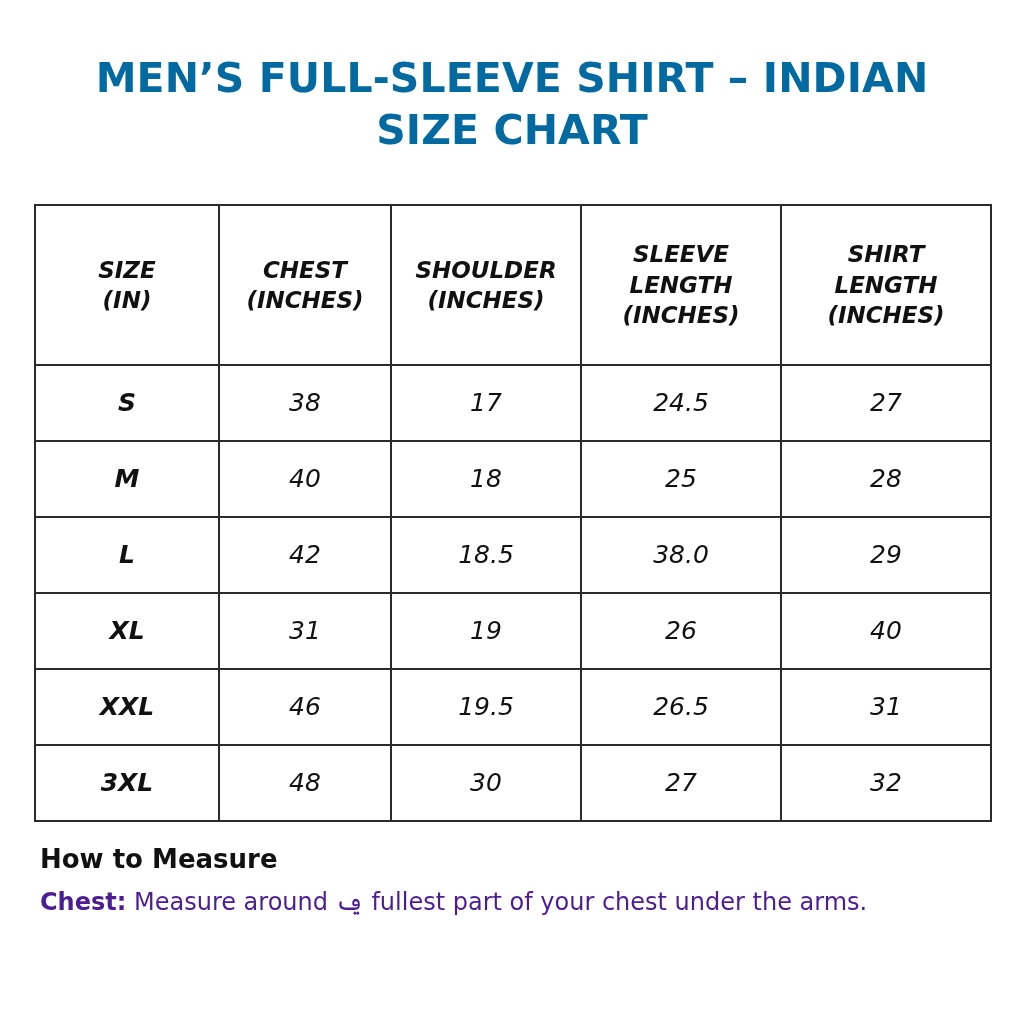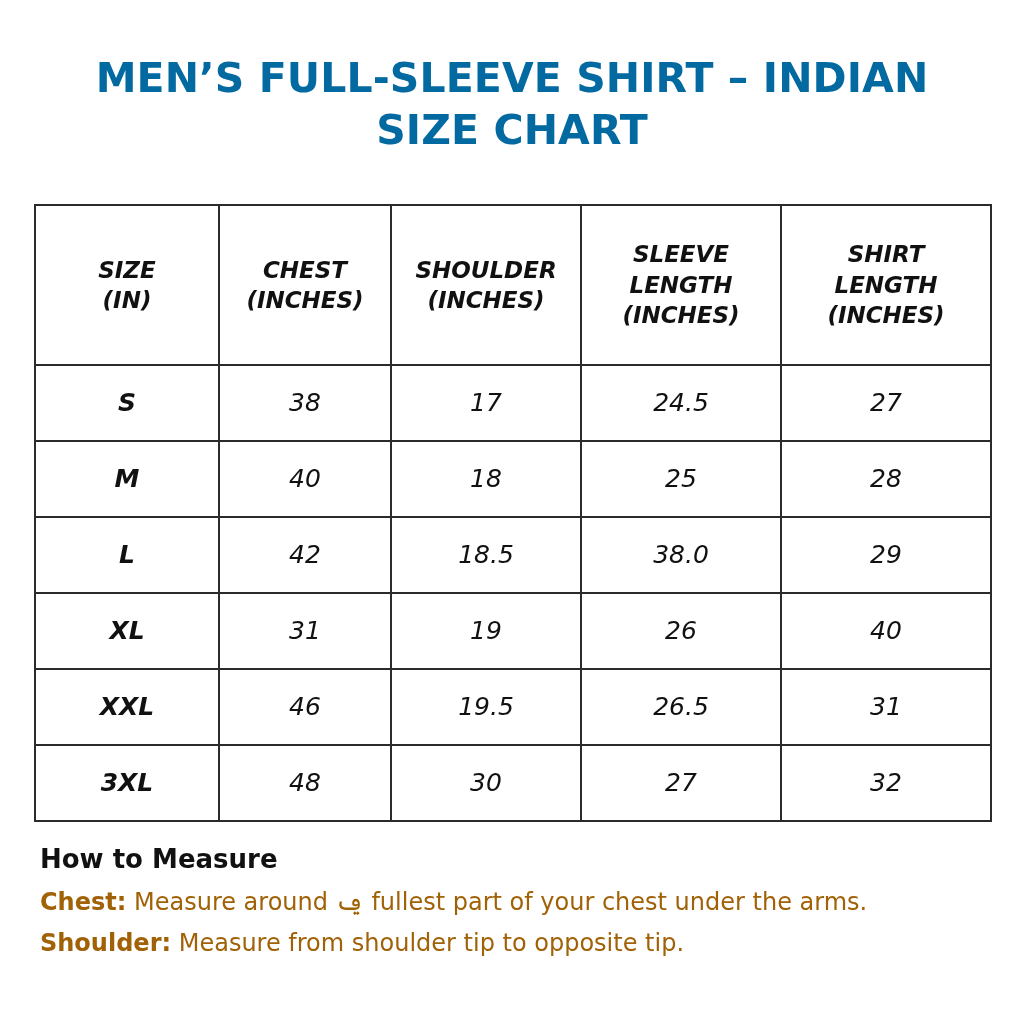--- a/index.html
+++ b/index.html
@@ -74,21 +74,21 @@
   .notes-title {
     font-size: 26px;
     font-weight: 700;
     margin-bottom: 12px;
     color: #111111;
   }
   .note-line {
     font-size: 24px;
     line-height: 1.34;
     margin-bottom: 9px;
-    color: #a16207;
+    color: #4c1d95;
   }
   .note-label {
     font-weight: 700;
   }
   .note-text {
     font-weight: 400;
   }
 </style>
 </head>
 <body>
@@ -178,21 +178,17 @@
   </table>
 
   <div class="notes">
     <div class="notes-title">How to Measure</div>
 
     <div class="note-line">
       <span class="note-label">Chest:</span>
       <span class="note-text">Measure around ݠ fullest part of your chest under the arms.</span>
     </div>
 
-    <div class="note-line">
-      <span class="note-label">Shoulder:</span>
-      <span class="note-text">Measure from shoulder tip to opposite tip.</span>
-    </div>
 
 
   </div>
 
 </div>
 
 </body></html>

